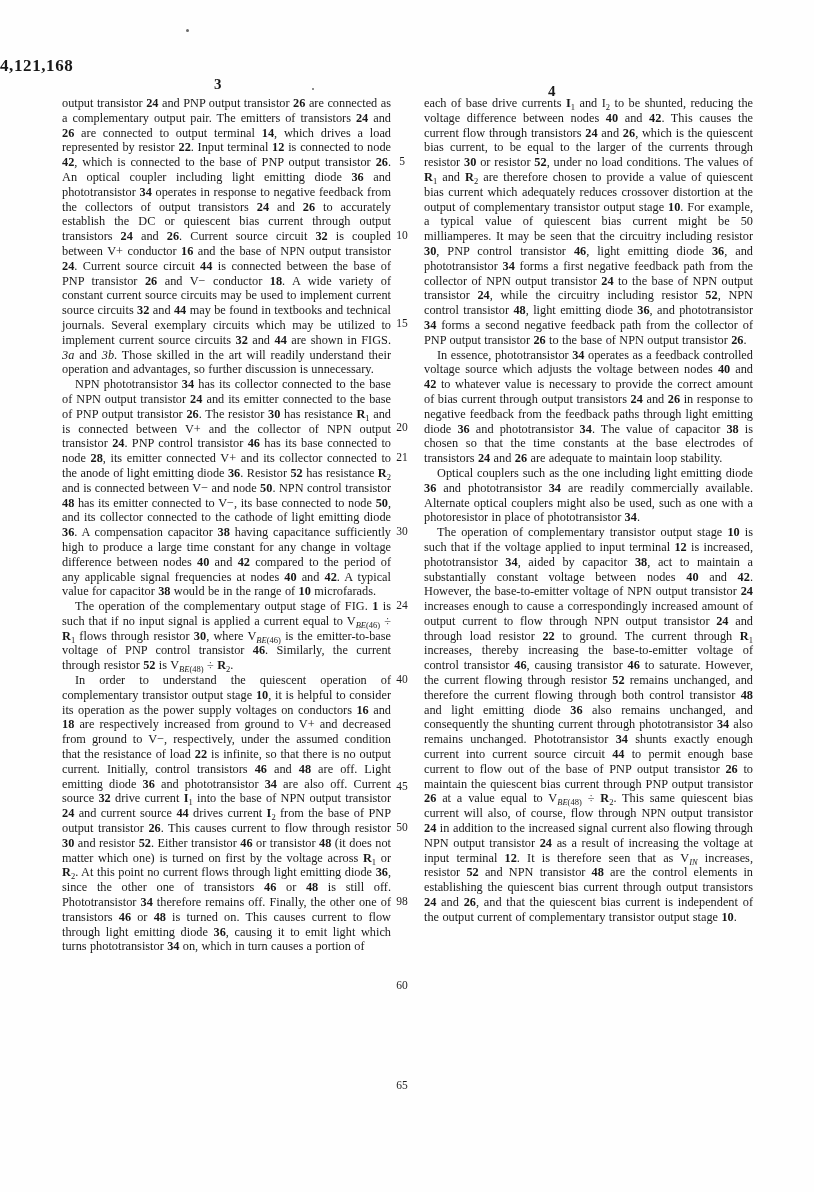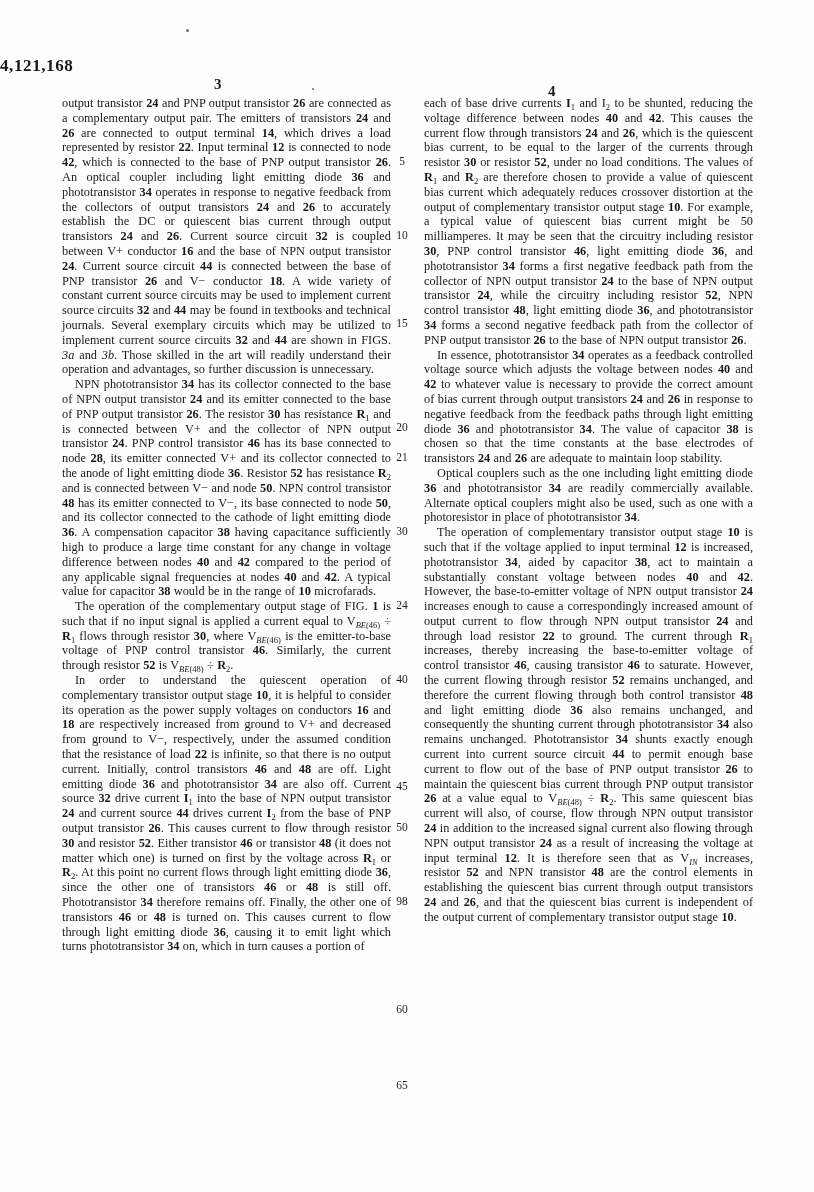--- a/index.html
+++ b/index.html
@@ -64,21 +64,21 @@
   .gutter-num:nth-of-type(2)  { top: 133px; }
   .gutter-num:nth-of-type(3)  { top: 221px; }
   .gutter-num:nth-of-type(4)  { top: 281px; margin-top: 44px; }
   .gutter-num:nth-of-type(5)  { top: 355px; }
   .gutter-num:nth-of-type(6)  { top: 429px; }
   .gutter-num:nth-of-type(7)  { top: 503px; }
   .gutter-num:nth-of-type(8)  { top: 577px; }
   .gutter-num:nth-of-type(9)  { top: 684px; }
   .gutter-num:nth-of-type(10) { top: 725px; }
   .gutter-num:nth-of-type(11) { top: 799px; }
-  .gutter-num:nth-of-type(12) { top: 907px; }
+  .gutter-num:nth-of-type(12) { top: 883px; }
   .gutter-num:nth-of-type(13) { top: 947px; margin-top: 36px; }
   .speck {
     position: absolute;
     background: #6a6a6a;
     border-radius: 50%;
   }
   .speck-1 { top: 29px; left: 186px; width: 3px; height: 3px; }
   .speck-2 { top: 88px; left: 312px; width: 2px; height: 2px; }
 </style>
 </head>

